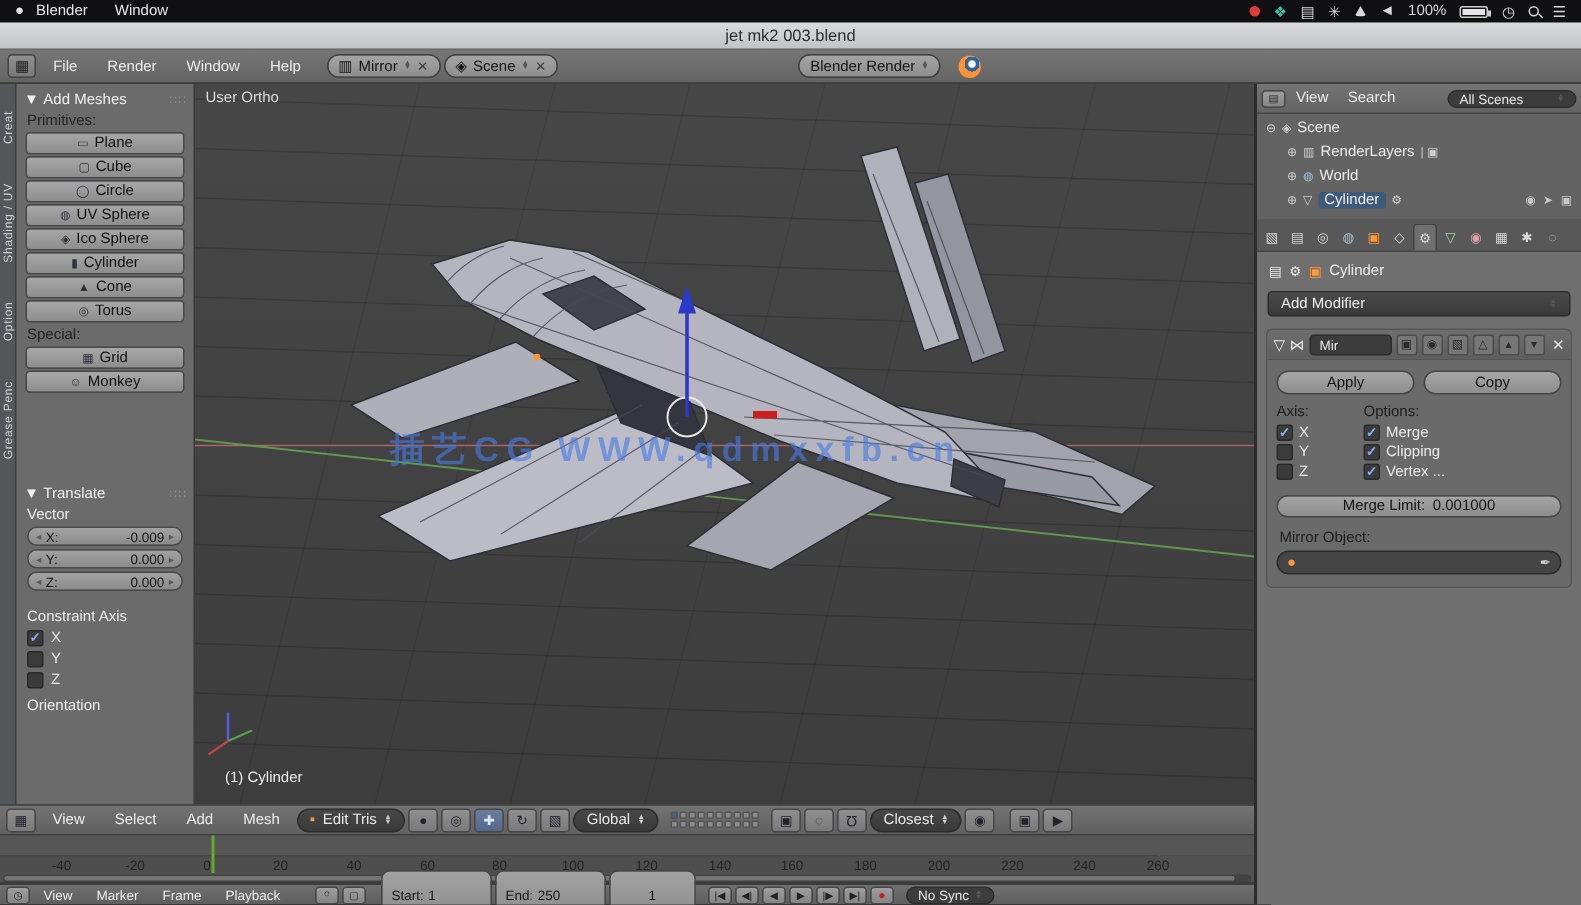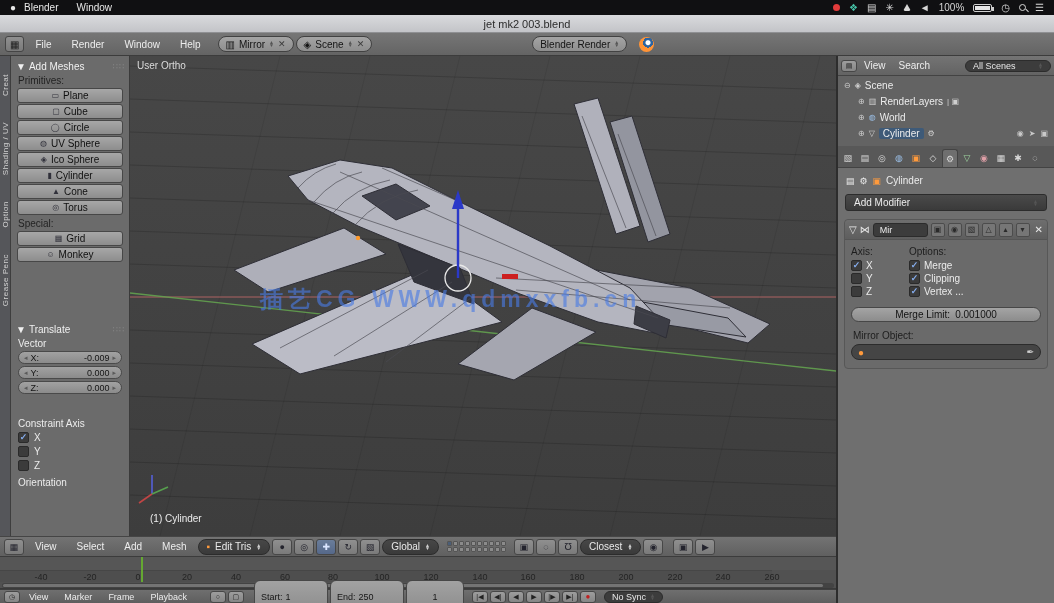--- a/index.html
+++ b/index.html
@@ -286,21 +286,21 @@
       <span class="nlabel">Y:</span>
       <span class="nval">0.000</span>
       <span class="arr">▸</span>
     </div>
     <div class="numfield">
       <span class="arr">◂</span>
       <span class="nlabel">Z:</span>
       <span class="nval">0.000</span>
       <span class="arr">▸</span>
     </div>
-    <div class="grp-label light" style="margin-top:24px">Constraint Axis</div>
+    <div class="grp-label light" style="margin-top:12px">Constraint Axis</div>
     <label class="chk checked">
       <span class="box">
           <span class="tickmark">✓</span>
         </span>
       <span>X</span>
     </label>
     <label class="chk">
       <span class="box"></span>
       <span>Y</span>
     </label>
@@ -585,20 +585,24 @@
           <span>▽</span>
           <span>⋈</span>
           <span class="modname" style="flex:1">Mir</span>
           <span class="tgl">▣</span>
           <span class="tgl">◉</span>
           <span class="tgl">▧</span>
           <span class="tgl">△</span>
           <span class="tgl">▴</span>
           <span class="tgl">▾</span>
           <span style="margin-left:2px">✕</span>
+        </div>
+        <div class="row" style="gap:6px;padding:7px 6px 0 6px">
+          <span class="btn-lg">Apply</span>
+          <span class="btn-lg">Copy</span>
         </div>
         <div class="cols">
           <div>
             <div class="col-label">Axis:</div>
             <label class="chk pchk checked">
               <span class="box">
                   <span class="tickmark">✓</span>
                 </span>
               <span>X</span>
             </label>

